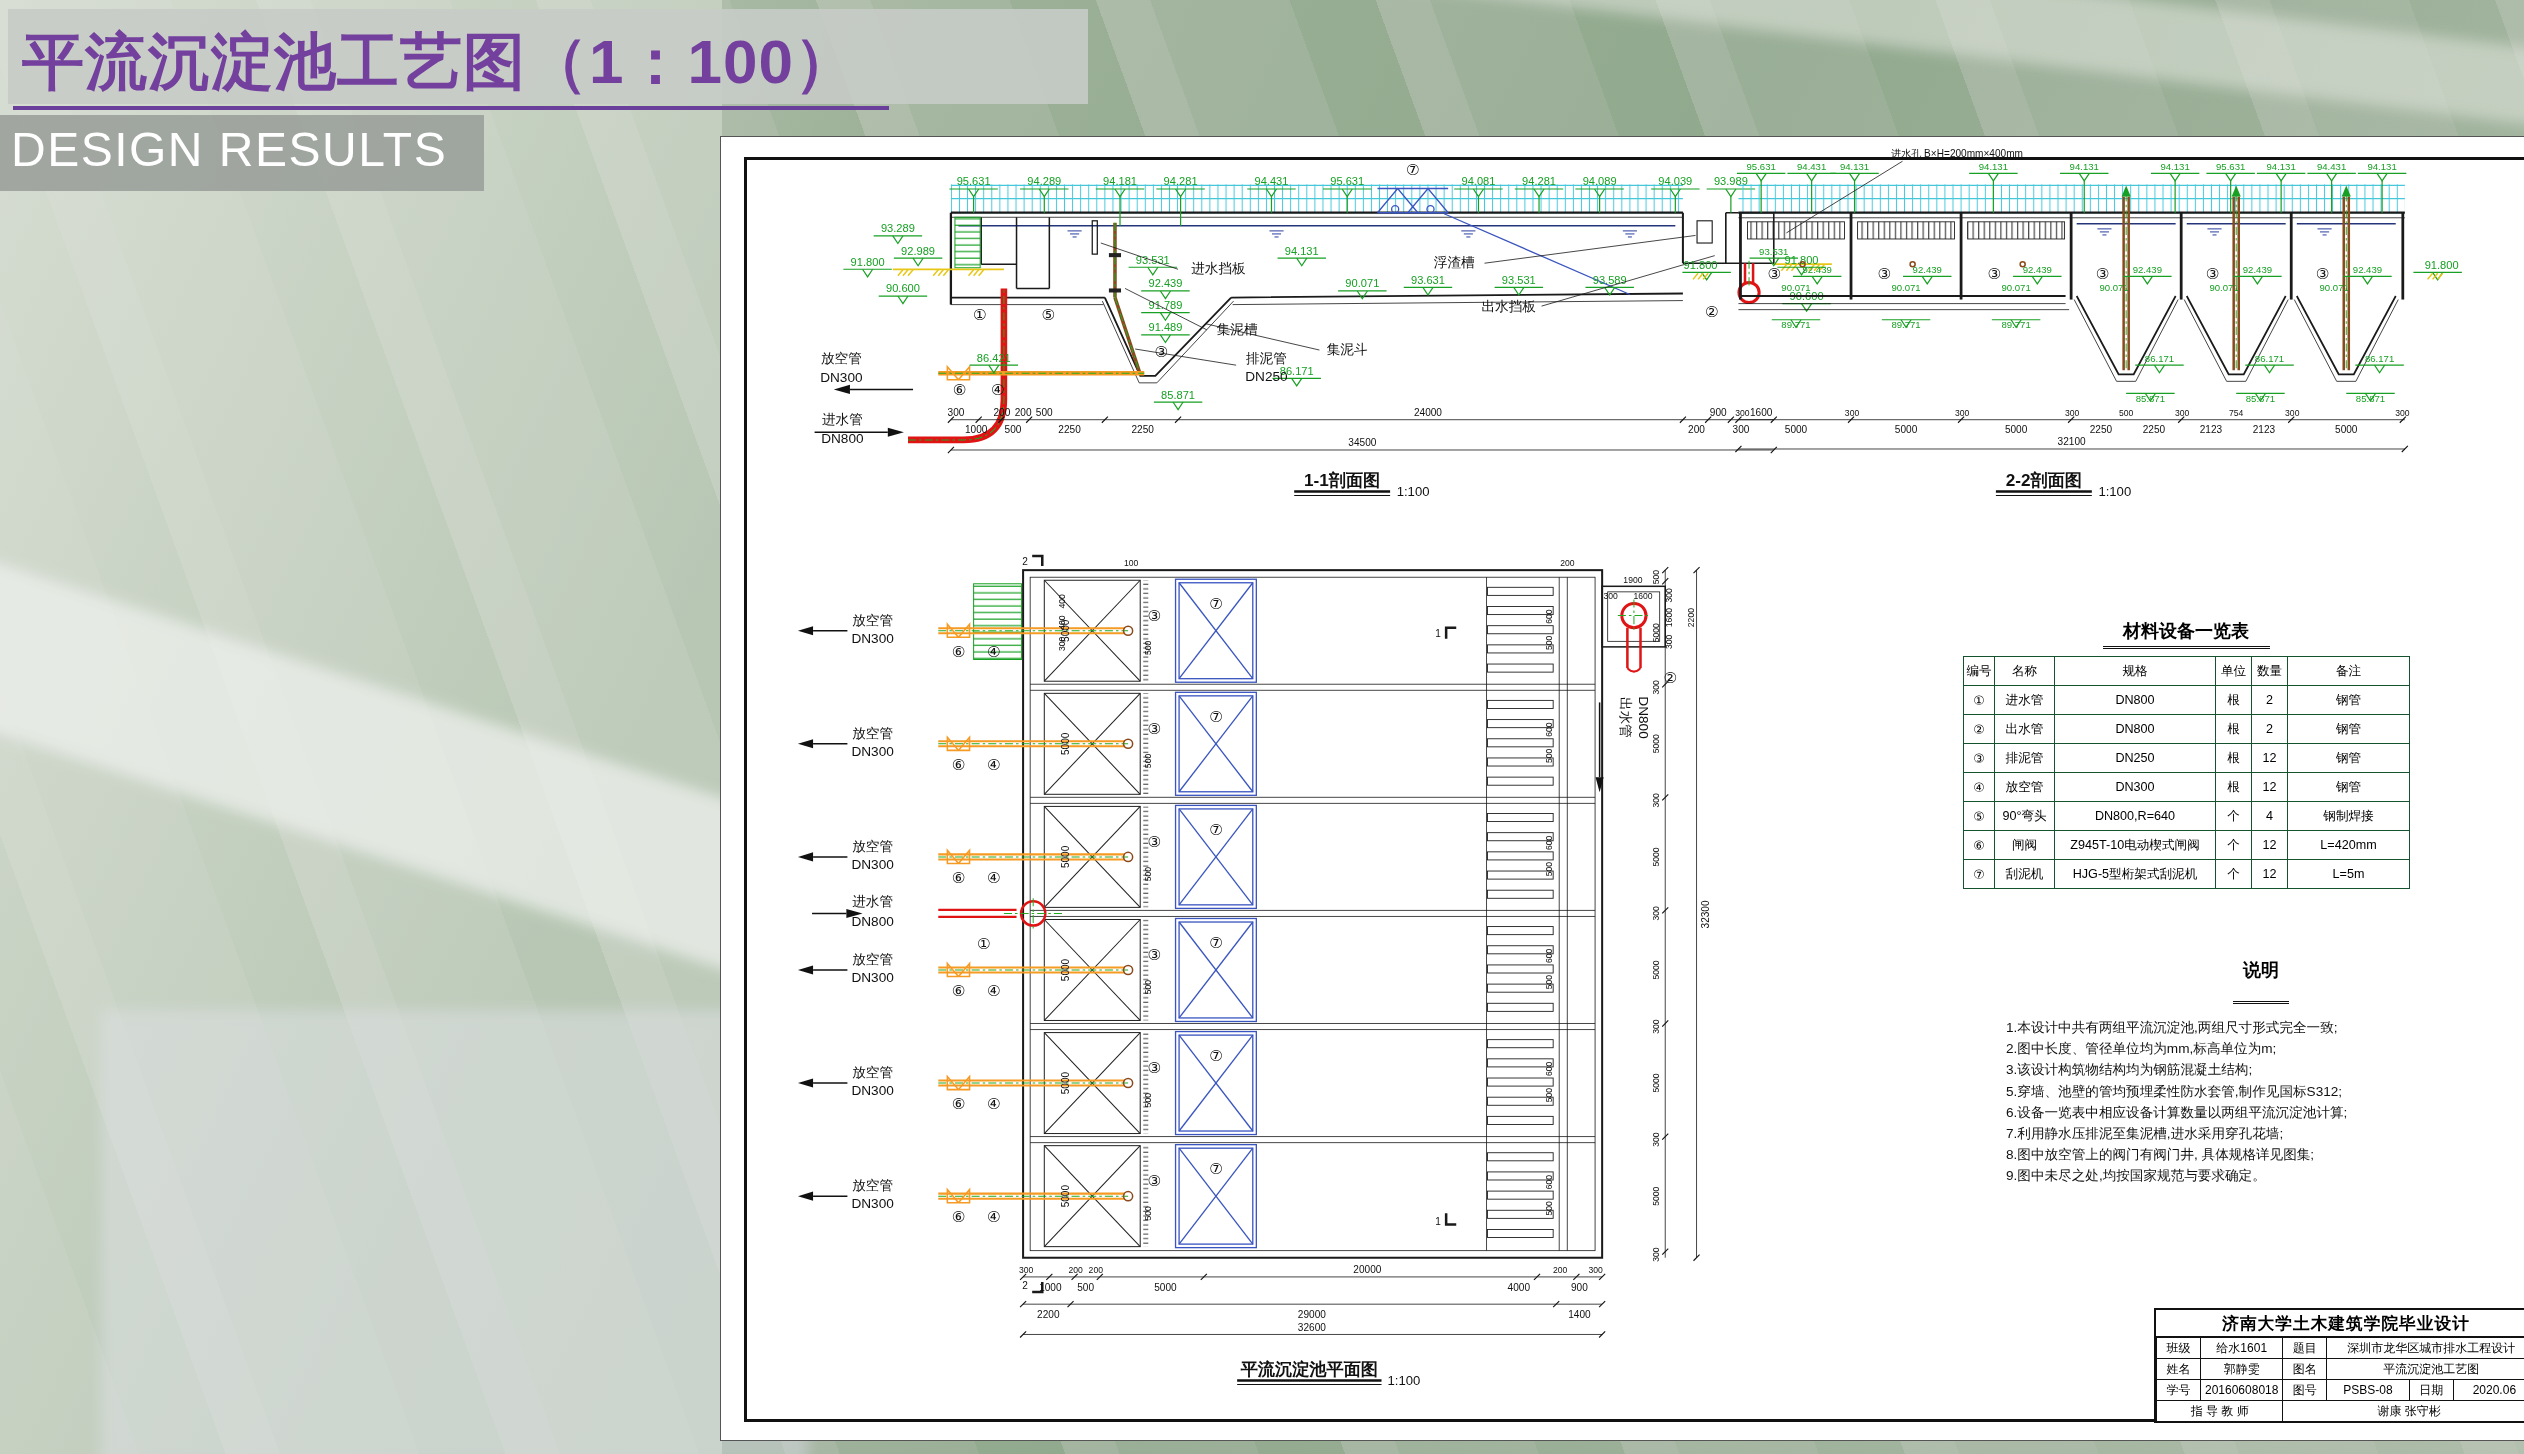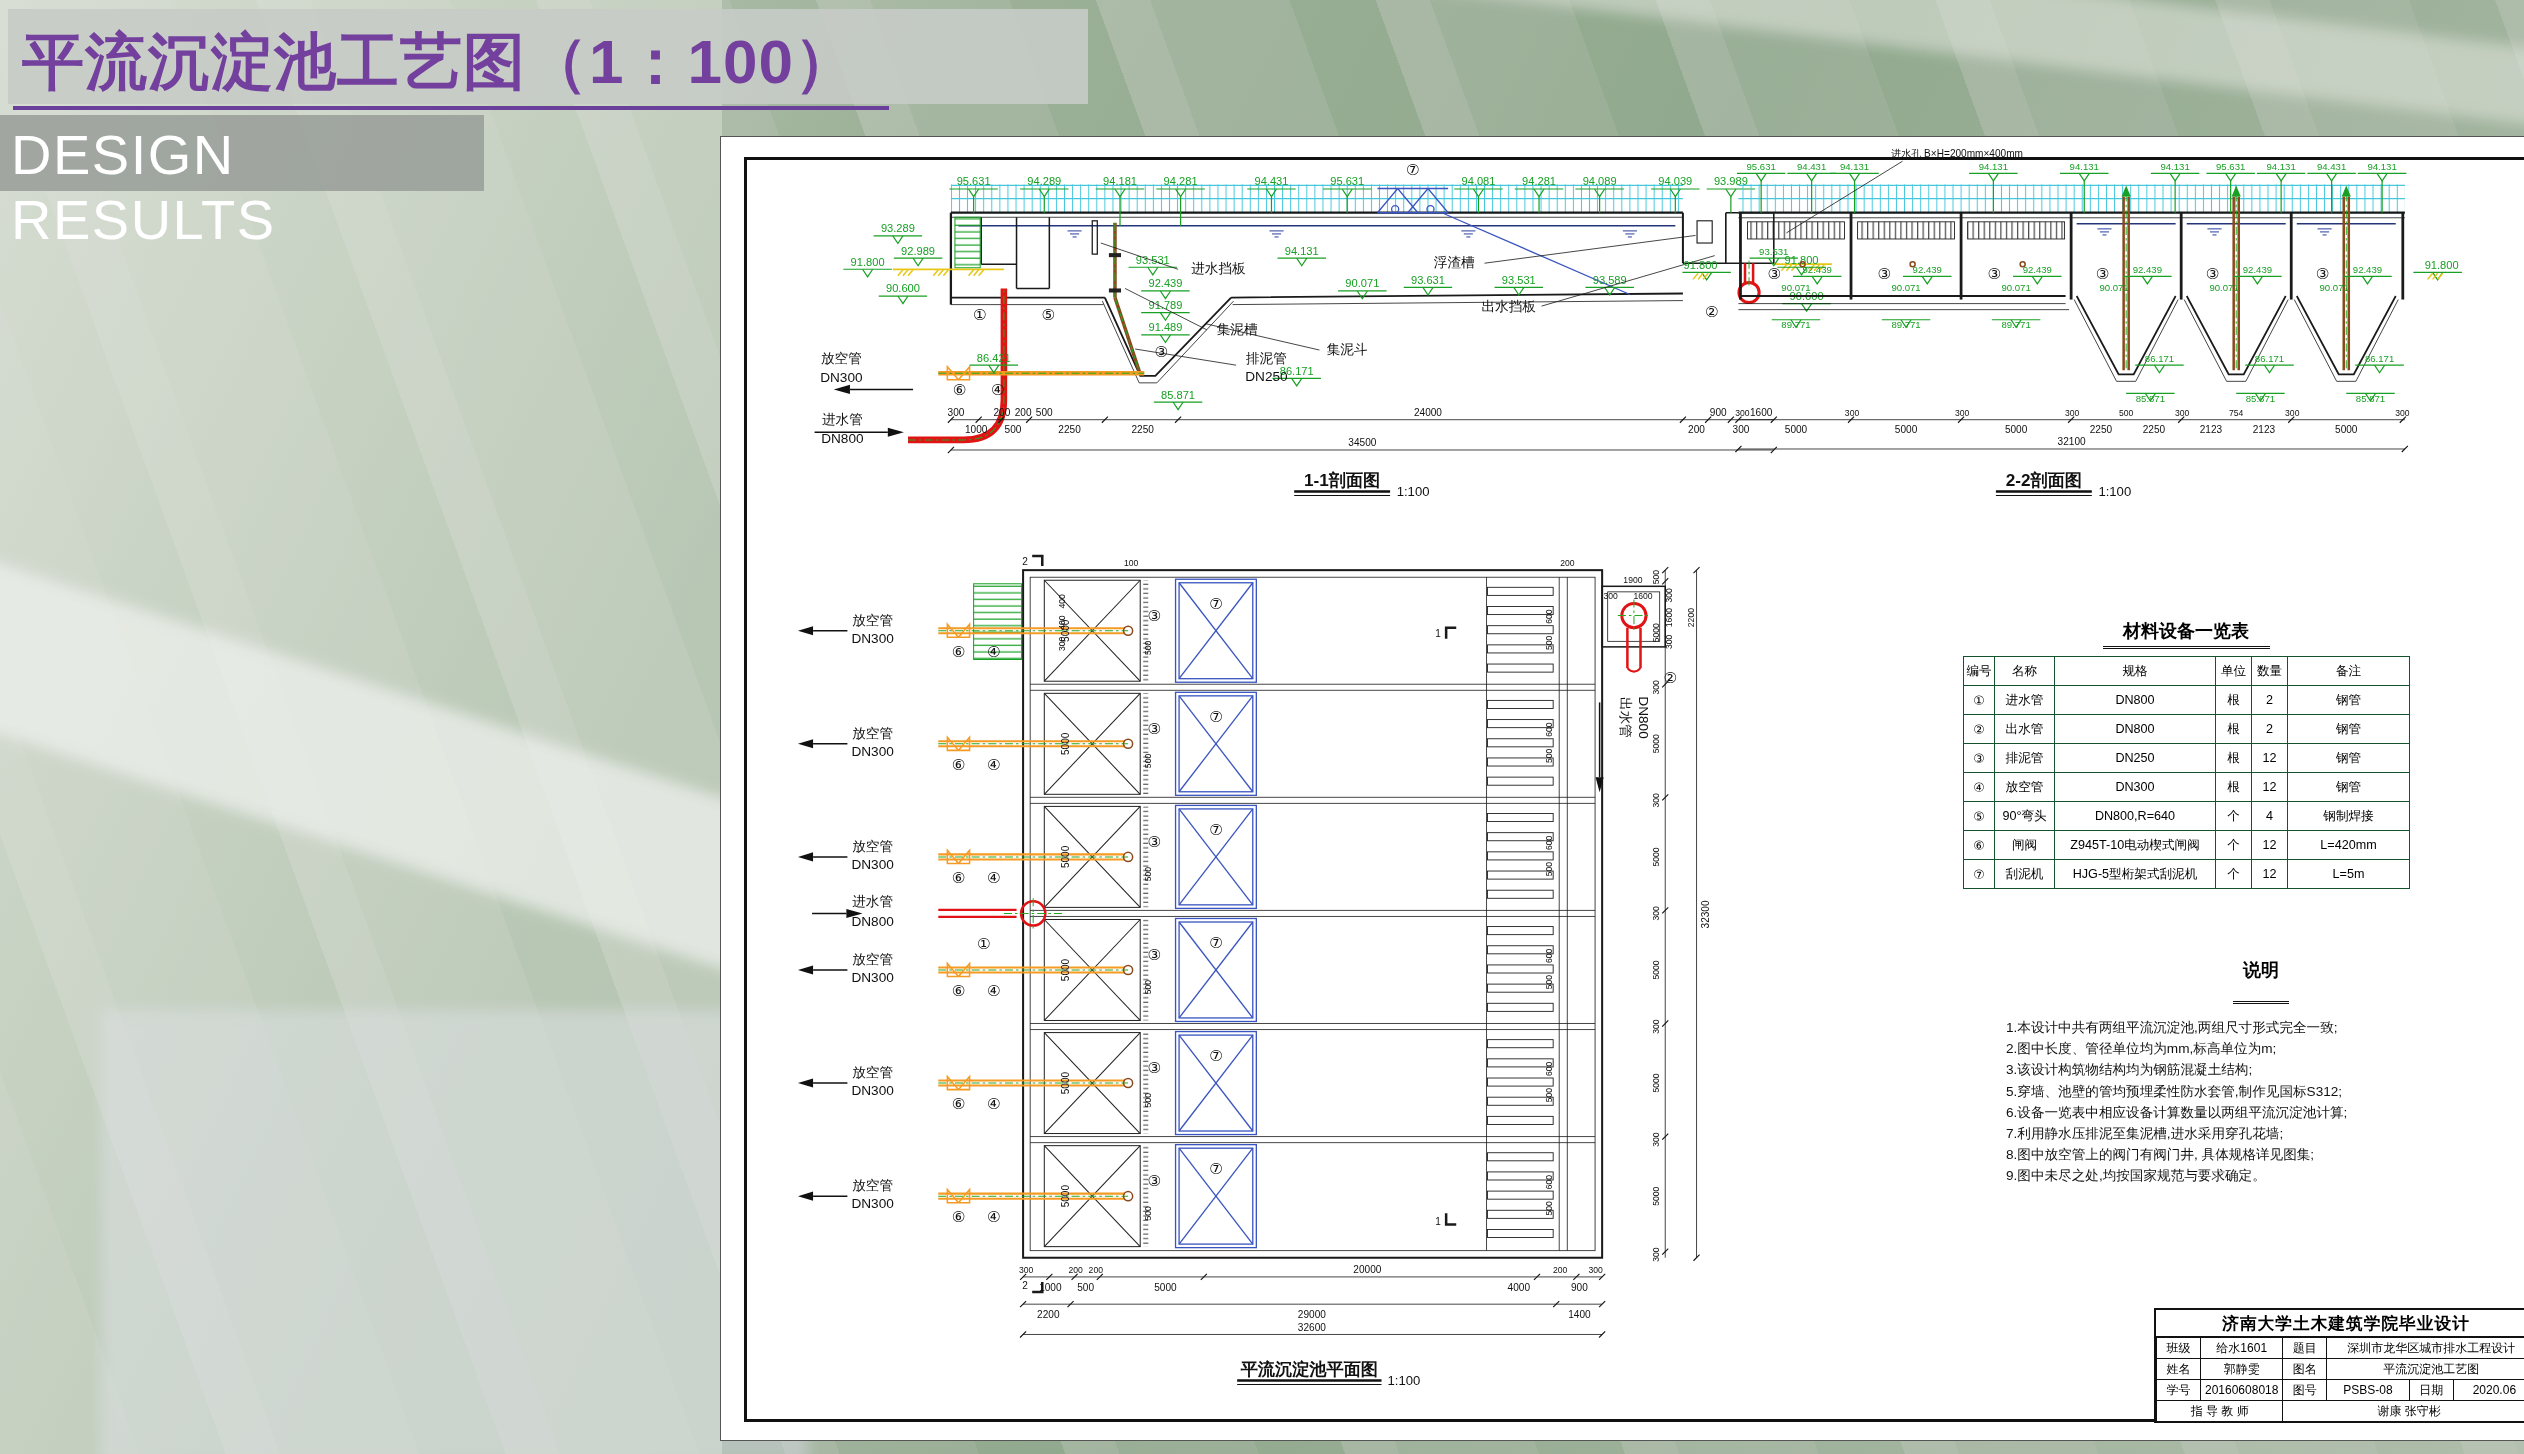--- a/index.html
+++ b/index.html
@@ -7,21 +7,21 @@
     background:
       linear-gradient(115deg, rgba(205,212,200,.95) 0%, rgba(170,186,166,.55) 30%, rgba(150,172,148,.55) 55%, rgba(186,196,182,.8) 100%),
       repeating-linear-gradient(70deg,#9fb29a 0 131px,#8aa585 131px 212px,#b3bfae 212px 263px),
       linear-gradient(#a8b8a4,#8fa68c);}
   .bgblob{position:absolute;filter:blur(7px);pointer-events:none;}
   #wash{position:absolute;left:0;top:0;width:722px;height:1454px;background:rgba(240,243,238,.34);}
   #titleband{position:absolute;left:8px;top:9px;width:1080px;height:95px;background:rgba(199,203,199,.9);}
   #titleband .t{position:absolute;left:14px;top:11px;font-size:62px;font-weight:bold;color:#74409e;letter-spacing:1px;white-space:nowrap;}
   #titleunder{position:absolute;left:12.6px;top:106px;width:876px;height:3.5px;background:#6a3f9b;}
   #subband{position:absolute;left:0;top:115px;width:484px;height:76px;background:rgba(152,158,152,.85);}
-  #subband .t{position:absolute;left:11px;top:7px;font-size:56px;font-weight:500;color:#fff;letter-spacing:1.5px;}
+  #subband .t{position:absolute;left:11px;top:7px;font-size:48px;font-weight:500;color:#fff;letter-spacing:1.5px;}
   #bodytext{position:absolute;left:48px;top:288px;width:644px;font-size:49px;line-height:1.83;color:#141414;font-weight:600;text-align:justify;}
   #sheet{position:absolute;left:720px;top:136px;width:1838px;height:1305px;background:#fff;border:1.5px solid #555;box-sizing:border-box;}
   #inner{position:absolute;left:23px;top:20px;width:1794px;height:1265px;border:3.5px solid #111;box-sizing:border-box;}
   #cad{position:absolute;left:0;top:0;width:1838px;height:1305px;}
   svg text{font-family:"Liberation Sans","DejaVu Sans",sans-serif;fill:#111;}
   .ev{fill:#17a023;font-size:22px;text-anchor:middle;}
   .ev2{fill:#17a023;font-size:19px;text-anchor:middle;}
   .dm{font-size:20px;text-anchor:middle;}
   .dm2{font-size:17px;text-anchor:middle;}
   .lb{font-size:27px;text-anchor:middle;}

